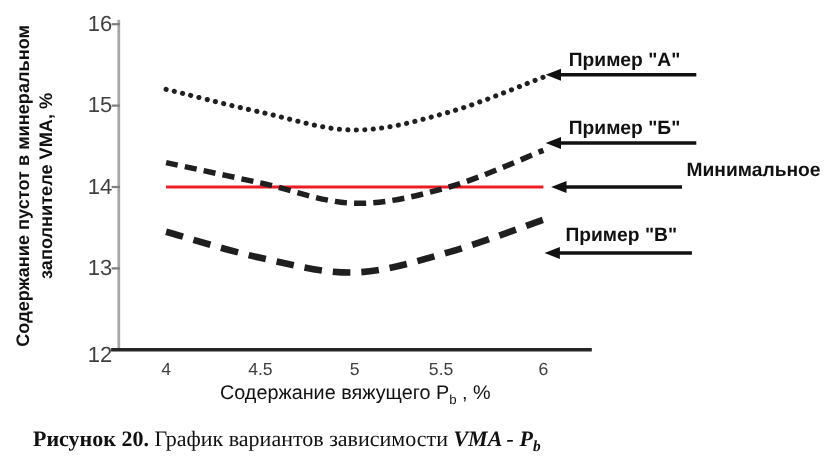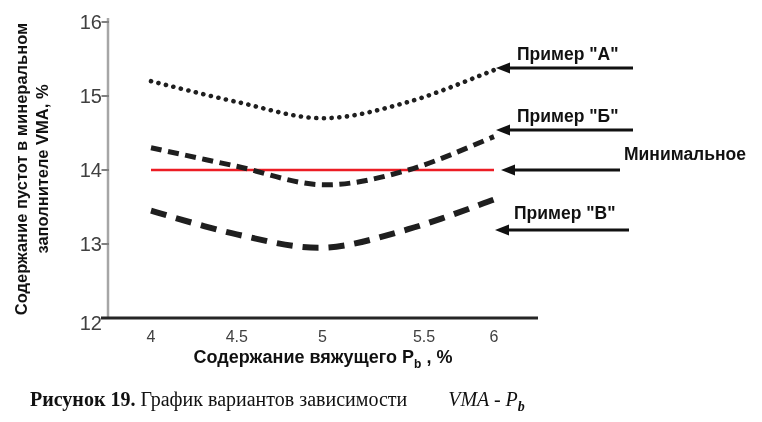--- a/index.html
+++ b/index.html
@@ -16,33 +16,33 @@
   .ytick {
     position:absolute; width:34px; text-align:right;
     font-size:20px; line-height:20px; color:#404040;
   }
   .xtick {
     position:absolute; width:44px; text-align:center;
     font-size:16px; line-height:20px; color:#404040;
   }
   .xlab {
     position:absolute; left:151px; top:347px; width:344px; text-align:center;
-    font-weight:bold; font-size:18px; color:#111;
+    font-weight:normal; font-size:18px; color:#111;
   }
   .xlab sub, .ann sub { font-size:12px; }
   .ann {
     position:absolute; font-weight:bold; font-size:17.5px; line-height:20px;
     color:#111; white-space:nowrap;
   }
   .caption {
     position:absolute; left:30px; top:388px; white-space:nowrap;
     font-family:"Liberation Serif", serif; font-size:20px; color:#111;
   }
   .cap-prefix { font-weight:bold; }
-  .cap-em { font-weight:normal; font-style:italic;margin-left:36px; }
+  .cap-em { font-weight:bold; font-style:italic; }
   .cap-em-sub { font-weight:bold; font-style:italic; font-size:14px; }
 </style>
 </head>
 <body>
 
 <div class="stage">
 
   <svg id="plot" width="762" height="422" viewBox="0 0 762 422">
       <line x1="108" y1="18" x2="108" y2="318" stroke="#a6a6a6" stroke-width="2.5"></line>
       <line x1="101.5" y1="318" x2="109" y2="318" stroke="#7f7f7f" stroke-width="2"></line>
@@ -72,31 +72,31 @@
 
   <div id="tick-layer">
       <div class="ytick" style="left: 68px; top: 313px;">12</div>
       <div class="ytick" style="left: 68px; top: 234px;">13</div>
       <div class="ytick" style="left: 68px; top: 160px;">14</div>
       <div class="ytick" style="left: 68px; top: 86px;">15</div>
       <div class="ytick" style="left: 68px; top: 12px;">16</div>
       <div class="xtick" style="left: 129px; top: 327px;">4</div>
       <div class="xtick" style="left: 214.75px; top: 327px;">4.5</div>
       <div class="xtick" style="left: 300.5px; top: 327px;">5</div>
-      <div class="xtick" style="left: 402px; top: 327px;">5.5</div>
+      <div class="xtick" style="left: 379px; top: 327px;">5.5</div>
       <div class="xtick" style="left: 472px; top: 327px;">6</div>
     </div>
 
   <div class="xlab"><span>Содержание вяжущего P</span><sub>b</sub><span> , %</span></div>
 
   <div class="ann" style="left:517px; top:44px">Пример "А"</div>
 
   <div class="ann" style="left:517px; top:106px">Пример "Б"</div>
 
   <div class="ann" style="left:624px; top:144px">
     <div>Минимальное</div>
   </div>
 
   <div class="ann" style="left:514px; top:203px">Пример "В"</div>
 
-  <div class="caption"><span class="cap-prefix">Рисунок 19.</span><span> График вариантов зависимости </span><span class="cap-em">VMA - P</span><sub class="cap-em-sub">b</sub></div>
+  <div class="caption"><span class="cap-prefix">Рисунок 20.</span><span> График вариантов зависимости </span><span class="cap-em">VMA - P</span><sub class="cap-em-sub">b</sub></div>
 
 </div>
 
 </body></html>

